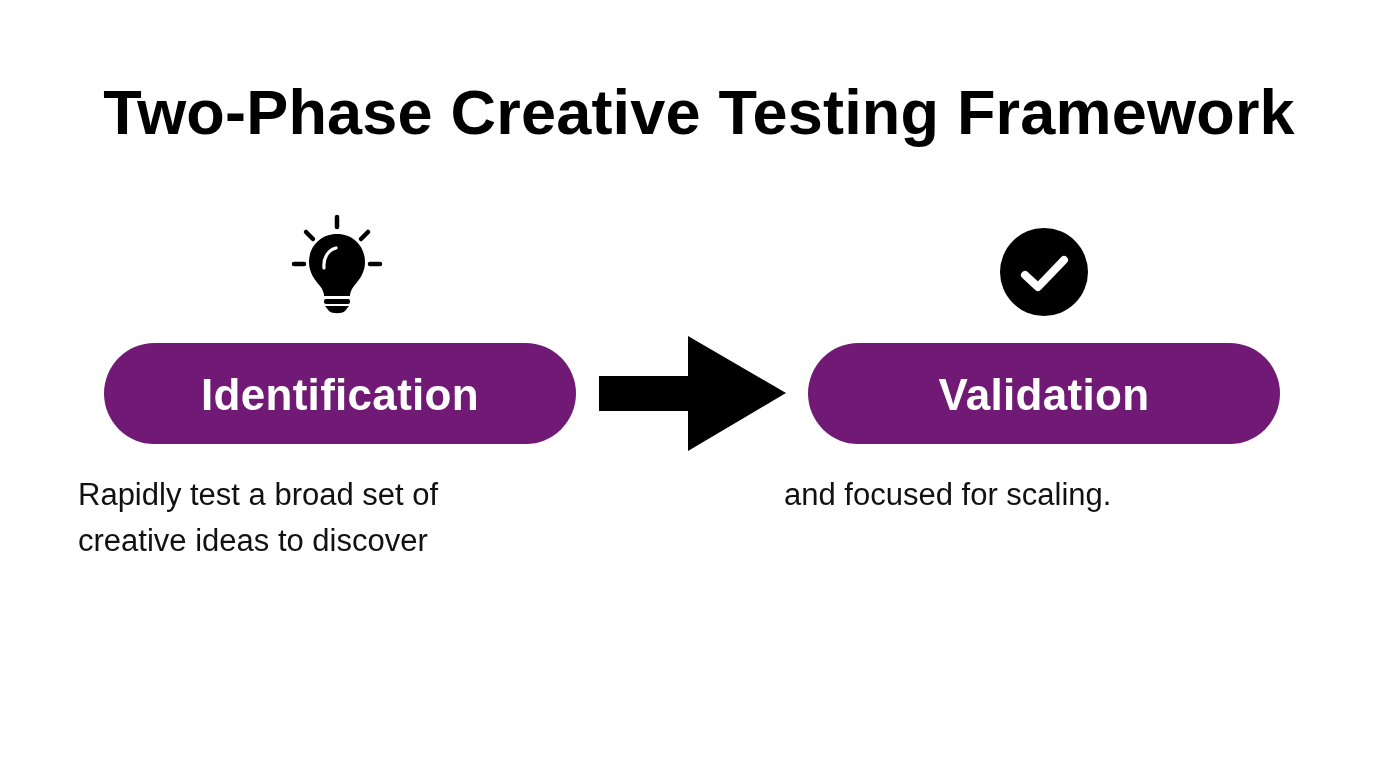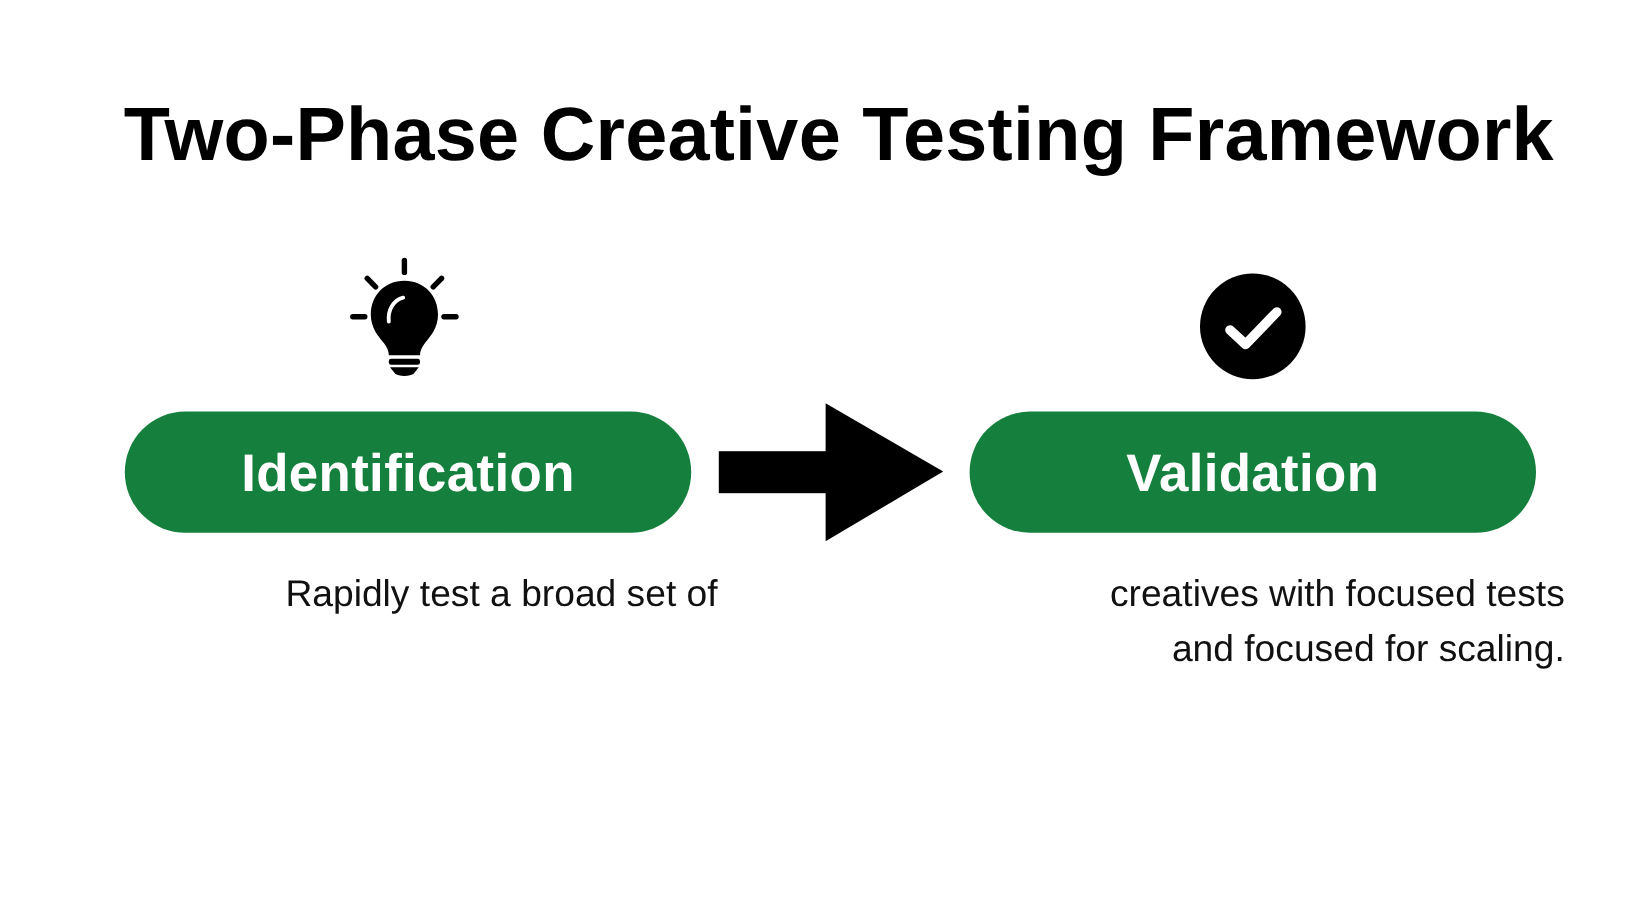--- a/index.html
+++ b/index.html
@@ -7,26 +7,26 @@
       width: 1376px; height: 768px; background: #ffffff; position: relative; overflow: hidden;
       font-family: "Liberation Sans", "DejaVu Sans", sans-serif; color: #000000;
     }
     .title {
       position: absolute; left: 0; top: 72px; width: 1376px; text-align: center;
       font-size: 63px; font-weight: bold; letter-spacing: 0.2px; line-height: 80px; padding-left: 11px;
     }
     .icon { position: absolute; }
     .pill {
       position: absolute; top: 343px; height: 101px; width: 472px; border-radius: 51px;
-      background: #15803d; color: #ffffff; display: flex; align-items: center; justify-content: center;
+      background: #701a75; color: #ffffff; display: flex; align-items: center; justify-content: center;
       font-size: 44px; font-weight: bold; letter-spacing: 0.3px;
     }
     .pill span { display: block; transform: translateY(1px); }
     .desc {
-      position: absolute; top: 472px; width: 520px; text-align: right;
+      position: absolute; top: 472px; width: 520px; text-align: left;
       font-size: 31px; line-height: 45.5px; color: #111111;
     }
     .desc div { white-space: nowrap; }
     .arrow { position: absolute; left: 597px; top: 334px; }
   </style>
 </head>
 <body>
 
 <div class="title">Two-Phase Creative Testing Framework</div>
 
@@ -64,17 +64,17 @@
 
 <div class="arrow">
   <svg width="192" height="120" viewBox="0 0 192 120">
     <rect x="2" y="42" width="93" height="35" fill="#000"></rect>
     <polygon points="91,2 189,59 91,117" fill="#000"></polygon>
   </svg>
 </div>
 
 <div class="desc" style="left:78px;">
   <div>Rapidly test a broad set of</div>
+  <div>creative ideas to discover</div>
 </div>
 <div class="desc" style="left:784px;">
-  <div>creatives with focused tests</div>
   <div>and focused for scaling.</div>
 </div>
 
 </body></html>

